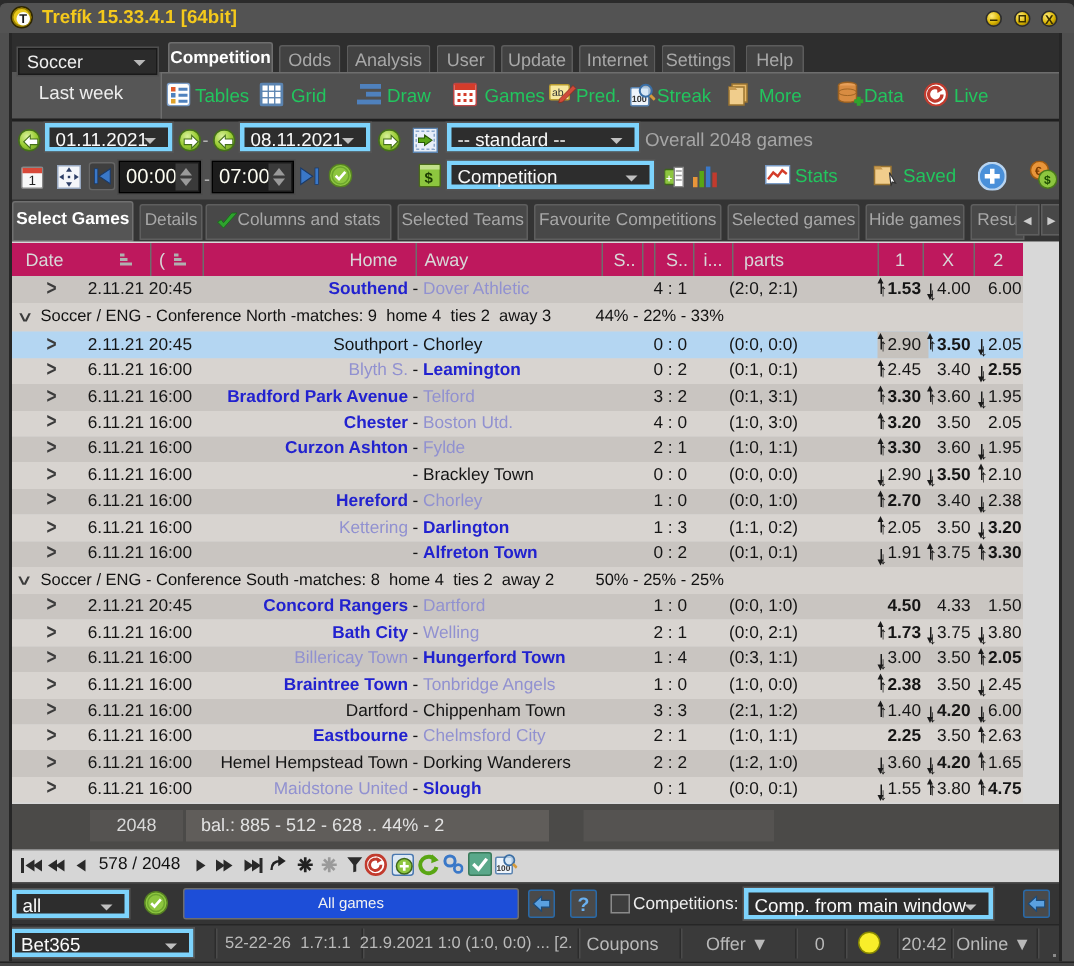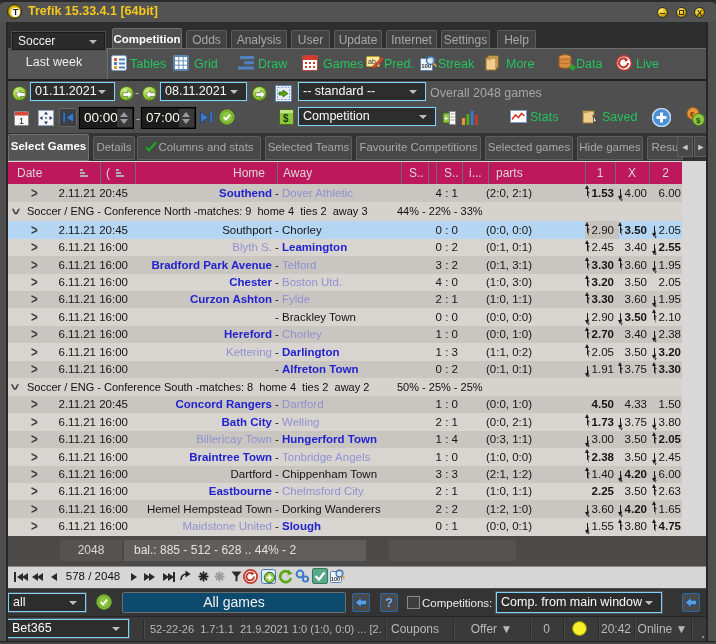--- a/index.html
+++ b/index.html
@@ -14,21 +14,21 @@
 .mtab{position:absolute;top:30px;height:19px;background:#424242;border:1px solid #5c5c5c;border-bottom:none;color:#a8a8a8;font-size:12px;text-align:center;border-radius:2px 2px 0 0;white-space:nowrap;overflow:hidden}
 .mtab.on{background:#505050;color:#fff;font-weight:bold;top:28px;height:21px;border-color:#6e6e6e;font-size:11.5px}
 #soccer{position:absolute;left:12px;top:32px;width:93px;height:18px;background:#2b2b2b;border:1px solid #1a1a1a;outline:1px solid #4e4e4e;color:#f0f0f0;font-size:12px;line-height:16px;padding-left:5px}
 #lastweek{position:absolute;left:0px;top:55px;width:108px;text-align:center;color:#ededed;font-size:12.5px}
 #toolpanel{position:absolute;left:107px;top:48px;width:599px;height:31px;background:#505050;border-top:1px solid #6e6e6e;border-left:1px solid #6e6e6e}
 .tbl{position:absolute;top:57px;color:#22c55e;font-size:12.5px}
 .caret{display:inline-block;width:0;height:0;border-left:4px solid transparent;border-right:4px solid transparent;border-top:4px solid #b8b8b8;position:absolute}
 
 .gbtn{position:absolute;width:15px;height:15px;border-radius:50%;background:radial-gradient(circle at 38% 30%,#d8f09a,#9acd32 52%,#68962a);border:1px solid #44701a}
 .gbtn svg{position:absolute;left:1px;top:1px}
-.dfield{position:absolute;height:19px;background:#2d2d2d;border:1px solid #7dd3fc;outline:1px solid #555;color:#fafafa;font-size:12.5px;line-height:17px;padding-left:4px;white-space:nowrap}
+.dfield{position:absolute;height:19px;background:#2d2d2d;border:3px solid #7dd3fc;outline:1px solid #555;color:#fafafa;font-size:12.5px;line-height:17px;padding-left:4px;white-space:nowrap}
 .dfield .caret{border-top-color:#c0c0c0;right:8px;top:7px}
 #overall{position:absolute;left:430px;top:86px;width:230px;color:#a6a6a6;font-size:12.5px}
 .tfield{position:absolute;height:22px;background:#1c1c1c;border:1px solid #000;outline:1px solid #4a4a4a;color:#fdfdf2;font-size:13.5px;line-height:20px;padding-left:4px}
 .spin{position:absolute;right:1px;top:1px;width:15px;height:18px;background:#3a3a3a}
 .spin .u{position:absolute;left:3px;top:3px;width:0;height:0;border-left:4.5px solid transparent;border-right:4.5px solid transparent;border-bottom:5px solid #9a9a9a}
 .spin .d{position:absolute;left:3px;bottom:3px;width:0;height:0;border-left:4.5px solid transparent;border-right:4.5px solid transparent;border-top:5px solid #9a9a9a}
 
 .stab{position:absolute;top:136px;height:24px;background:#484848;border:1px solid #5e5e5e;color:#a8a8a8;font-size:11.5px;text-align:center;border-radius:2px 2px 0 0;white-space:nowrap;overflow:hidden}
 .stab.on{background:#555555;color:#fff;font-weight:bold;top:134px;height:27px;border-color:#707070}
 
@@ -672,21 +672,21 @@
     <circle cx="9.5" cy="4.5" r="3.4" fill="#cfe2f3" fill-opacity="0.7" stroke="#3a6ea5" stroke-width="1.2"></circle>
     <line x1="12" y1="7" x2="14.5" y2="9.5" stroke="#d49a3a" stroke-width="1.8"></line>
   </svg>
 <div id="brow"></div>
 <div class="dfield" style="left:8px;top:593px;width:78px;height:19px">all<span class="caret"></span></div>
 <svg class="ab" style="left:96px;top:594px" width="16" height="16" viewBox="0 0 16 16">
     <circle cx="8" cy="8" r="7.5" fill="#8dc63f" stroke="#558022"></circle>
     <circle cx="8" cy="8" r="5.6" fill="none" stroke="#6da52e" stroke-width="1"></circle>
     <path d="M 4.8 8.2 L 7 10.4 L 11.2 5.6" fill="none" stroke="#fff" stroke-width="1.8"></path>
   </svg>
-<div class="ab" style="left:122px;top:592px;width:224px;height:21px;background:#0c4a6e;border:1px solid #6e6e6e;color:#f2f2f2;font-size:14px;line-height:19px;text-align:center;border-radius:2px">All games</div>
+<div class="ab" style="left:122px;top:592px;width:224px;height:21px;background:#1d4ed8;border:1px solid #6e6e6e;color:#f2f2f2;font-size:10px;line-height:19px;text-align:center;border-radius:2px">All games</div>
 <div class="ab" style="left:352px;top:593px;width:18px;height:19px;background:#4a4a4a;border:1px solid #2a6aa8;border-radius:2px"></div>
 <svg class="ab" style="left:355px;top:597px" width="12" height="11" viewBox="0 0 12 11">
     <path d="M 6 0.5 L 6 3.2 L 11.5 3.2 L 11.5 7.8 L 6 7.8 L 6 10.5 L 0.5 5.5 Z" fill="#5aa0e0" stroke="#1a4a7a" stroke-width="0.8"></path>
   </svg>
 <div class="ab" style="left:380px;top:593px;width:18px;height:19px;background:#4a4a4a;border:1px solid #2a6aa8;border-radius:2px;color:#6ab0f0;font-weight:bold;font-size:13px;text-align:center;line-height:17px">?</div>
 <div class="ab" style="left:407px;top:596px;width:13px;height:13px;background:#3e3e3e;border:1px solid #8a8a8a"></div>
 <div class="ab" style="left:422px;top:597px;color:#ededed;font-size:11.5px">Competitions:</div>
 <div class="dfield" style="left:496px;top:592px;width:166px;height:21px;line-height:19px">Comp. from main window<span class="caret" style="top:8px"></span></div>
 <div class="ab" style="left:682px;top:593px;width:18px;height:19px;background:#4a4a4a;border:1px solid #2a6aa8;border-radius:2px"></div>
 <svg class="ab" style="left:685px;top:597px" width="12" height="11" viewBox="0 0 12 11">

